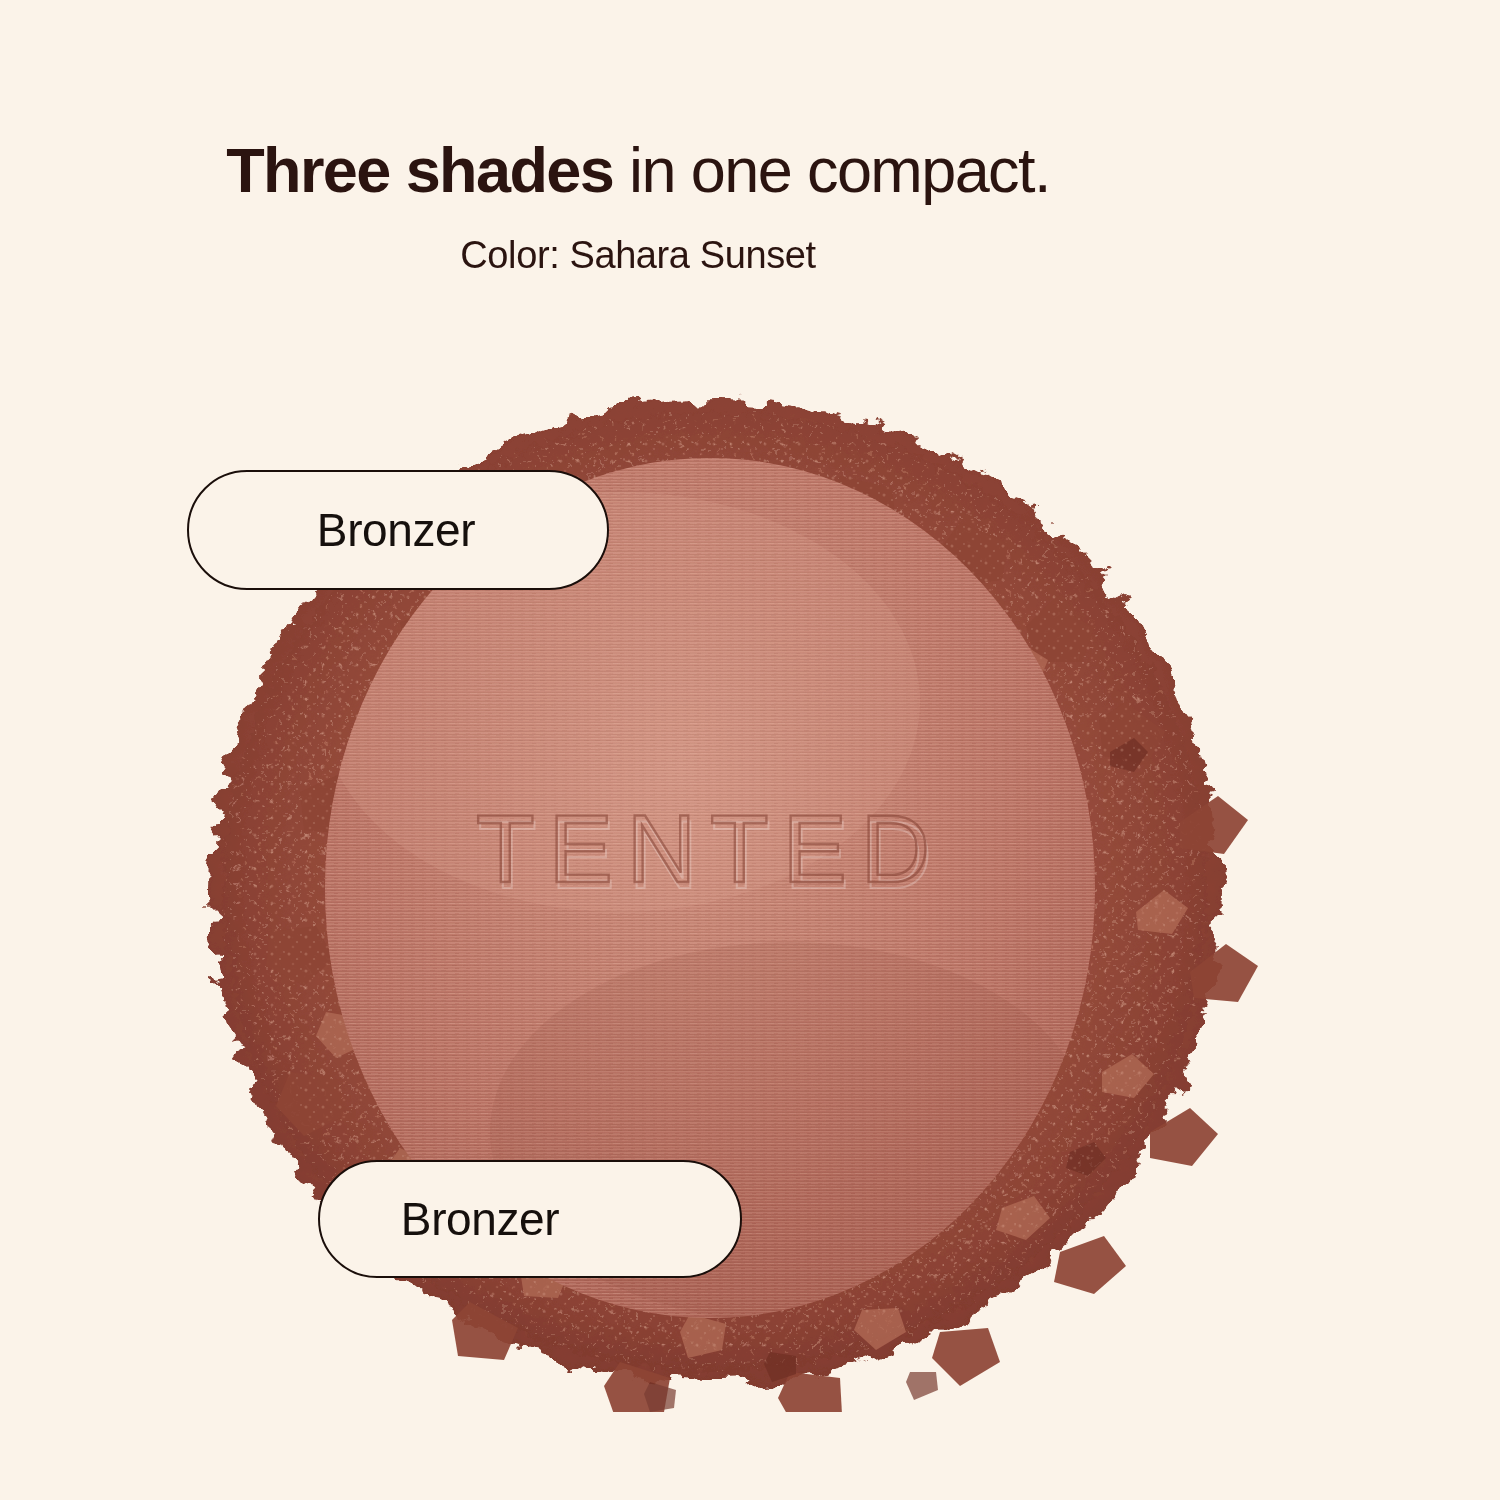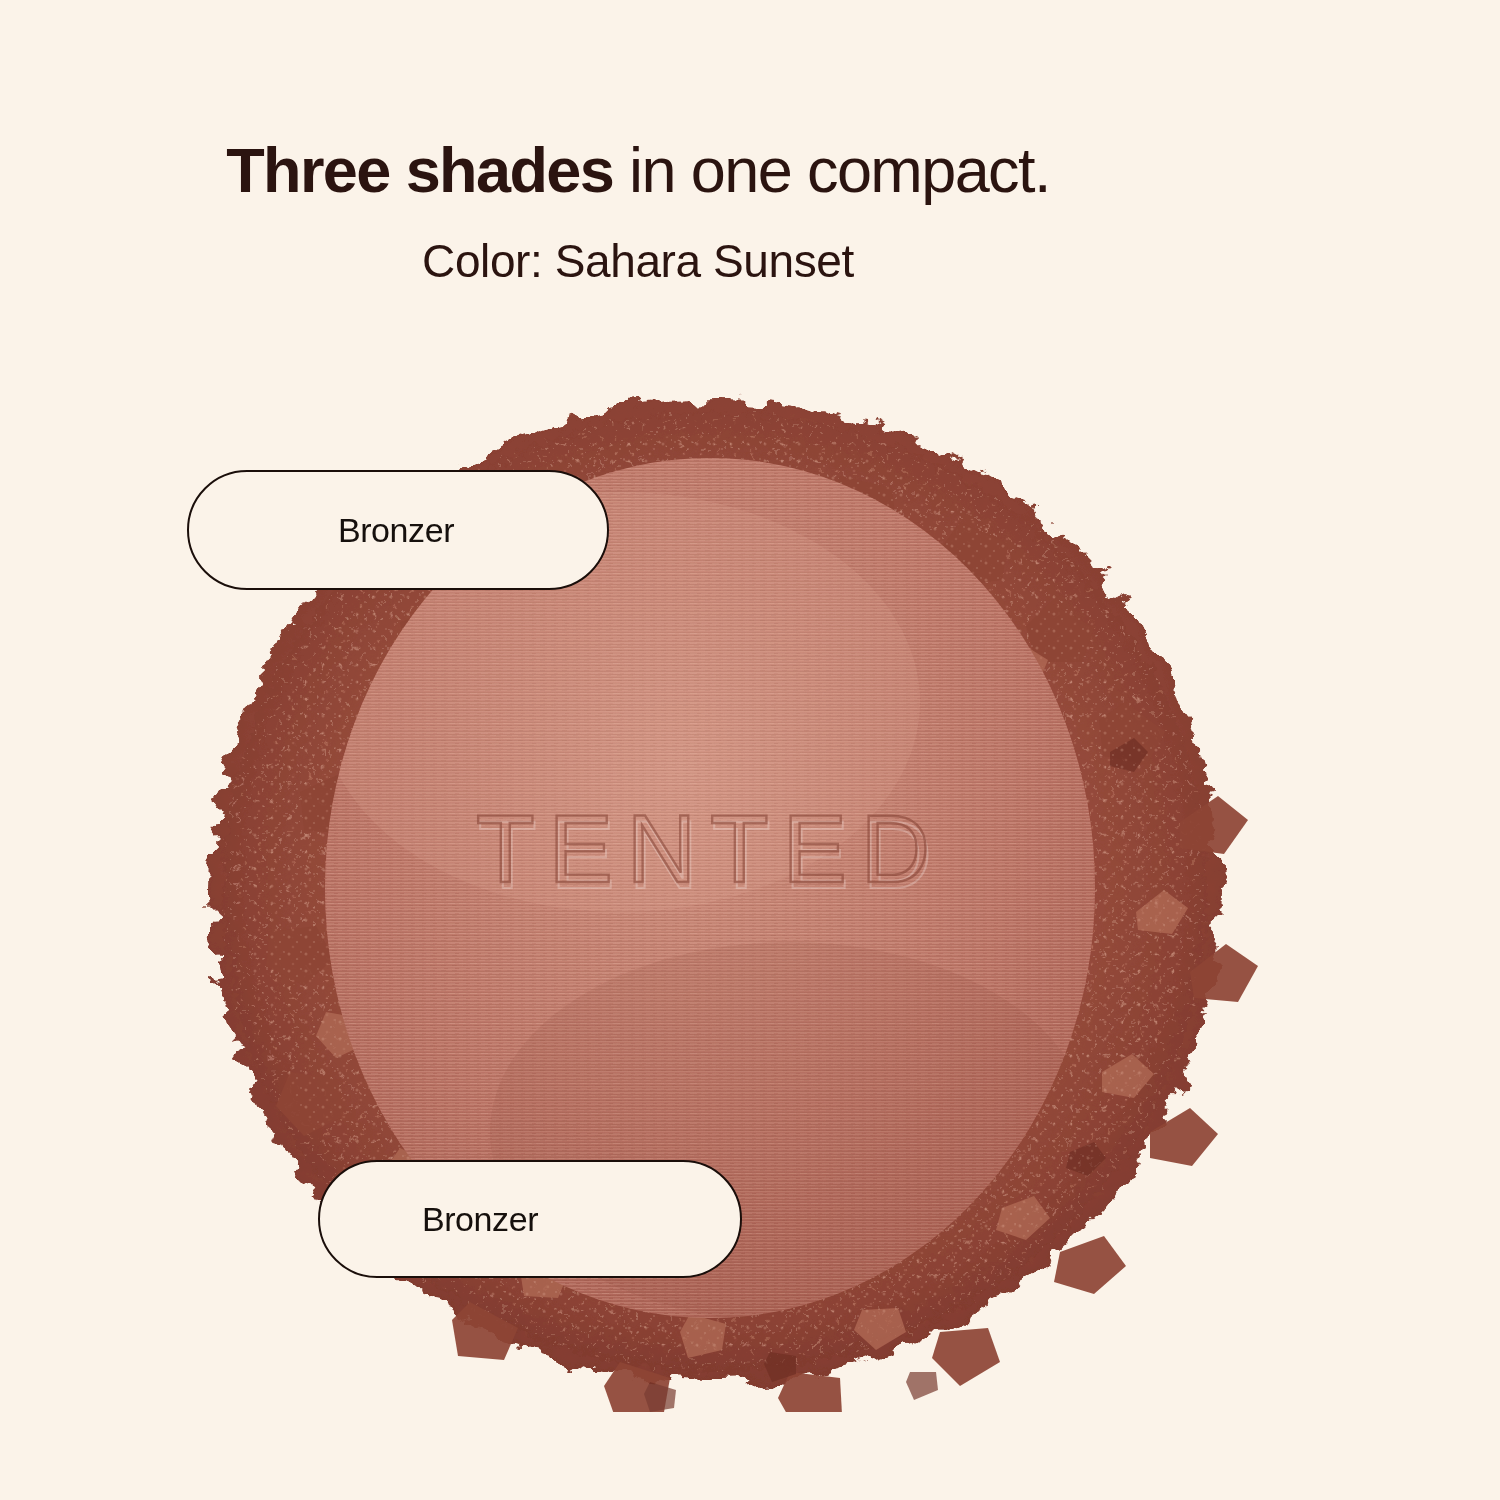--- a/index.html
+++ b/index.html
@@ -37,21 +37,21 @@
     letter-spacing: -1.6px;
     color: #2B1410;
     font-weight: 400;
     white-space: nowrap;
   }
   .title .strong { font-weight: 700; }
 
   .color-line {
     margin: 0;
     padding-top: 30px;
-    font-size: 46px;
+    font-size: 38px;
     letter-spacing: -0.4px;
     color: #2B1410;
     font-weight: 400;
     white-space: nowrap;
   }
   .paren-line {
     margin: 0;
     padding-top: 14px;
     font-size: 28px;
     letter-spacing: -0.1px;
@@ -73,21 +73,21 @@
   
   .pill {
     position: absolute;
     box-sizing: border-box;
     background: #FBF3E9;
     border: 2.5px solid #1A0E0A;
     border-radius: 999px;
     display: flex;
     align-items: center;
     color: #16100D;
-    font-size: 34px;
+    font-size: 46px;
     letter-spacing: -0.4px;
     font-weight: 500;
     white-space: nowrap;
   }
   .pill-bronzer-top {
     left: 187px;  top: 470px;
     width: 422px; height: 120px;
     justify-content: center;
     padding-right: 4px;
   }

